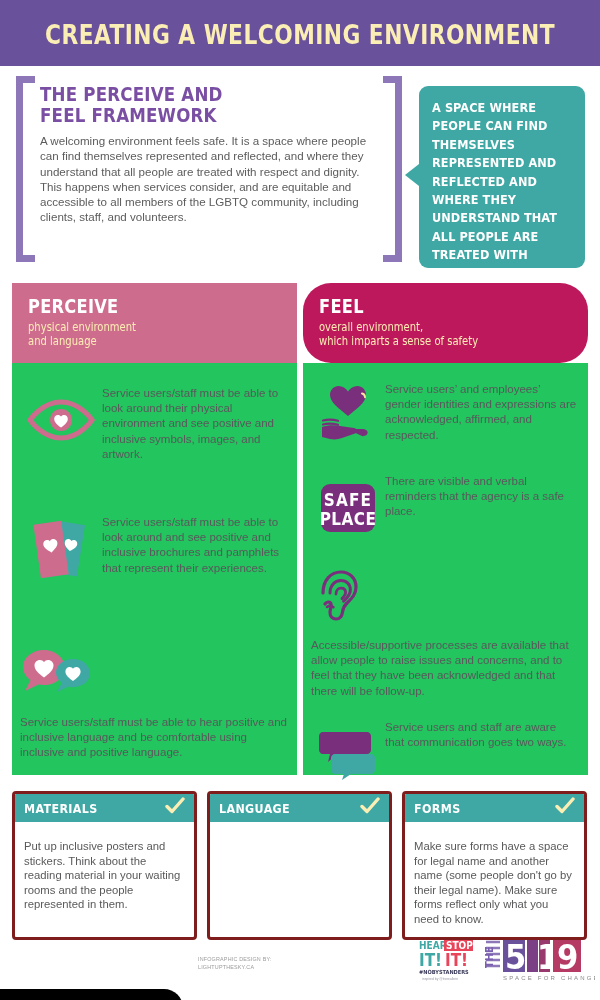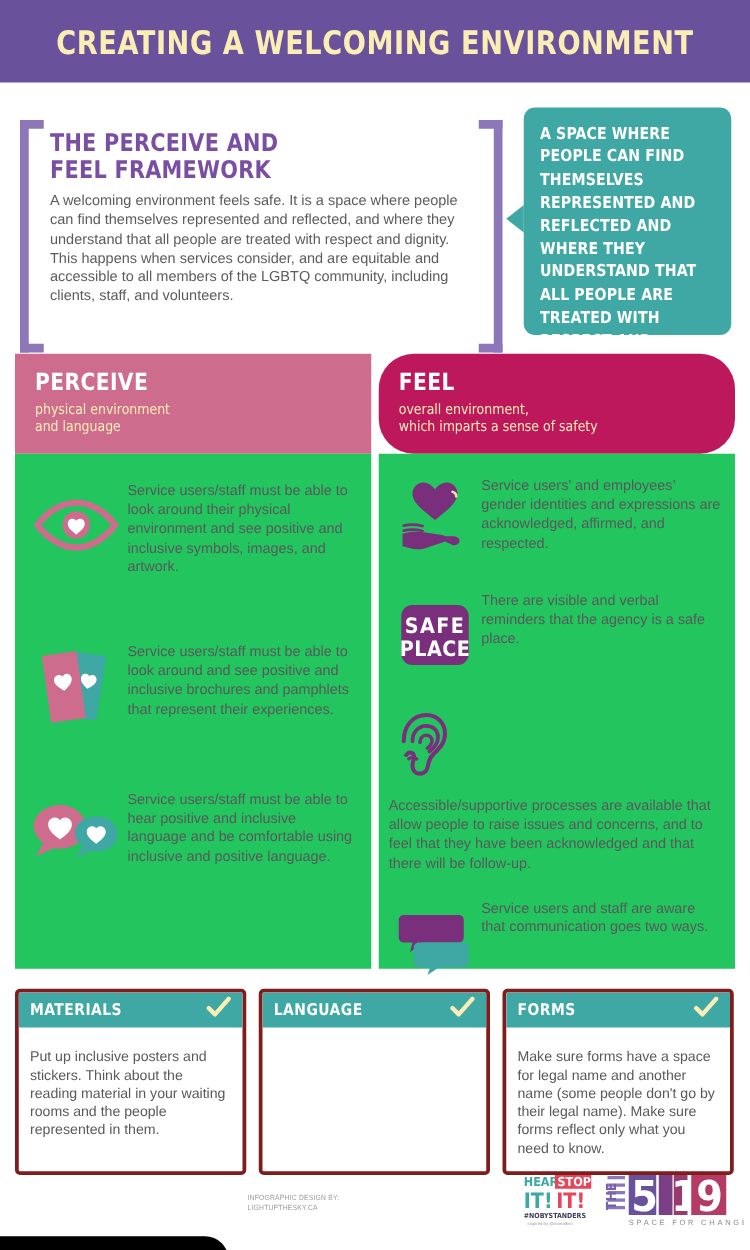--- a/index.html
+++ b/index.html
@@ -19,21 +19,21 @@
   .top-title {
     position: absolute; left: 0; top: 20px; width: 600px;
     text-align: center;
     color: #fbeeb4;
     font-family: "DejaVu Sans Condensed", "Liberation Sans Narrow", "Liberation Sans", sans-serif;
     font-weight: bold; font-size: 26px; letter-spacing: 0.5px;
     transform: scaleX(0.93); transform-origin: center;
   }
 
   
-  .framework { position: absolute; left: 16px; top: 96px; width: 386px; height: 186px; text-decoration: underline; }
+  .framework { position: absolute; left: 16px; top: 76px; width: 386px; height: 186px; text-decoration: underline; }
   .bracket-l, .bracket-r {
     position: absolute; top: 0; width: 19px; height: 186px;
     border-top: 7px solid #8d77b8; border-bottom: 7px solid #8d77b8;
   }
   .bracket-l { left: 0; border-left: 7px solid #8d77b8; }
   .bracket-r { right: 0; border-right: 7px solid #8d77b8; }
   .fw-inner { position: absolute; left: 24px; top: 8px; width: 340px; }
   .fw-title {
     color: #7a4fa3;
     font-family: "DejaVu Sans Condensed", "Liberation Sans Narrow", "Liberation Sans", sans-serif;
@@ -91,21 +91,21 @@
   .item .ico {
     flex: 0 0 82px; height: 70px;
     display: flex; align-items: center; justify-content: center; text-align: center;
   }
   .item .txt {
     color: #59595b; font-size: 11.5px; line-height: 15.2px;
     padding-top: 1px;
   }
   .col-left  .item:nth-child(1) { margin-top: 6px; }
   .col-left  .item:nth-child(2) { margin-top: 52px; }
-  .col-left  .item:nth-child(3) { margin-top: 48px; }
+  .col-left  .item:nth-child(3) { margin-top: 48px; flex-direction: column; }
   .col-right .item:nth-child(1) { margin-top: 2px; }
   .col-right .item:nth-child(2) { margin-top: 22px; }
   .col-right .item:nth-child(3) { margin-top: 20px; flex-direction: column; }
   .col-right .item:nth-child(4) { margin-top: 20px; }
   .col-right .item .ico { flex: 0 0 74px; }
 
   
   .tips { position: absolute; left: 12px; top: 791px; width: 576px; display: flex; gap: 10px; }
   .tip { width: 185px; border: 3px solid #7f1d1d; border-radius: 4px; background: #ffffff; overflow: hidden; }
   .tip-head {

